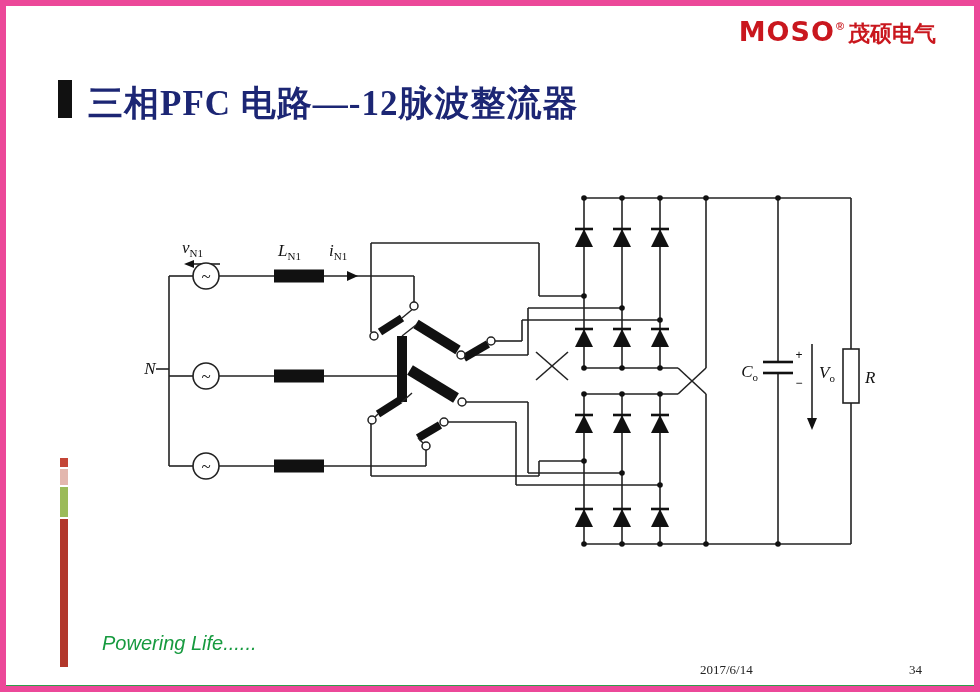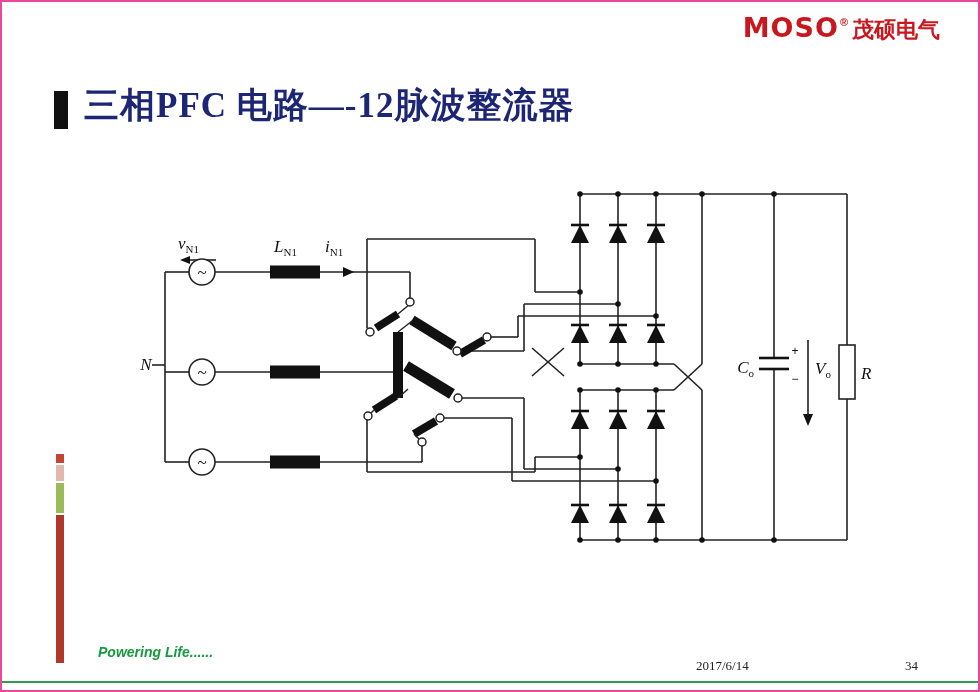--- a/index.html
+++ b/index.html
@@ -1,30 +1,30 @@
 <!DOCTYPE html>
 <html><head>
 <meta charset="utf-8">
 <style>
   html,body{margin:0;padding:0;background:#ffffff;}
   .slide{position:relative;width:980px;height:692px;background:#fff;overflow:hidden;
-         font-family:"Liberation Sans",sans-serif;box-sizing:border-box;border:2px solid #ec4899;}
+         font-family:"Liberation Sans",sans-serif;box-sizing:border-box;border:6px solid #ec4899;}
   .logo{position:absolute;top:10px;right:38px;display:flex;align-items:baseline;color:#c9171e;}
   .logo .brand{font-size:27px;font-weight:900;letter-spacing:1px;font-family:"DejaVu Sans",sans-serif;}
   .logo .reg{font-size:11px;font-weight:700;position:relative;top:-11px;margin:0 4px 0 1px;}
   .logo .company{font-size:22px;font-weight:700;}
-  .title-row{position:absolute;top:80px;left:52px;display:flex;align-items:flex-end;}
+  .title-row{position:absolute;top:74px;left:52px;display:flex;align-items:flex-start;}
   .title-bar{width:14px;height:38px;background:#111;margin-right:16px;}
   .title-text{font-family:"Liberation Serif",serif;font-weight:700;font-size:35px;color:#1c2674;letter-spacing:1px;}
   .mark{position:absolute;width:8px;left:54px;}
   .mark.red-sm{top:452px;height:9px;background:#c44536;}
   .mark.pale{top:463px;height:16px;background:#e3b7ae;}
   .mark.green{top:481px;height:30px;background:#9bbb59;}
   .mark.red-lg{top:513px;height:148px;background:#b2372b;}
-  .tagline{position:absolute;left:96px;top:642px;color:#169a3f;font-weight:700;font-style:italic;font-size:14px;}
+  .tagline{position:absolute;left:96px;top:626px;color:#169a3f;font-weight:400;font-style:italic;font-size:20px;}
   .date{position:absolute;left:694px;top:656px;font-size:13px;color:#222;font-family:"Liberation Serif",serif;}
   .page-num{position:absolute;left:903px;top:656px;font-size:13px;color:#222;font-family:"Liberation Serif",serif;text-align:center;}
   .bottom-rule{position:absolute;left:0;top:679px;width:980px;height:2px;background:#2e9e4a;}
   .circuit{position:absolute;left:0;top:0;}
   svg text{font-family:"Liberation Serif",serif;fill:#111;}
   .var{font-style:italic;font-size:17px;}
   .sub{font-size:11px;}
   .small-sign{font-size:12px;font-family:"Liberation Sans",sans-serif;}
 </style>
 </head>

